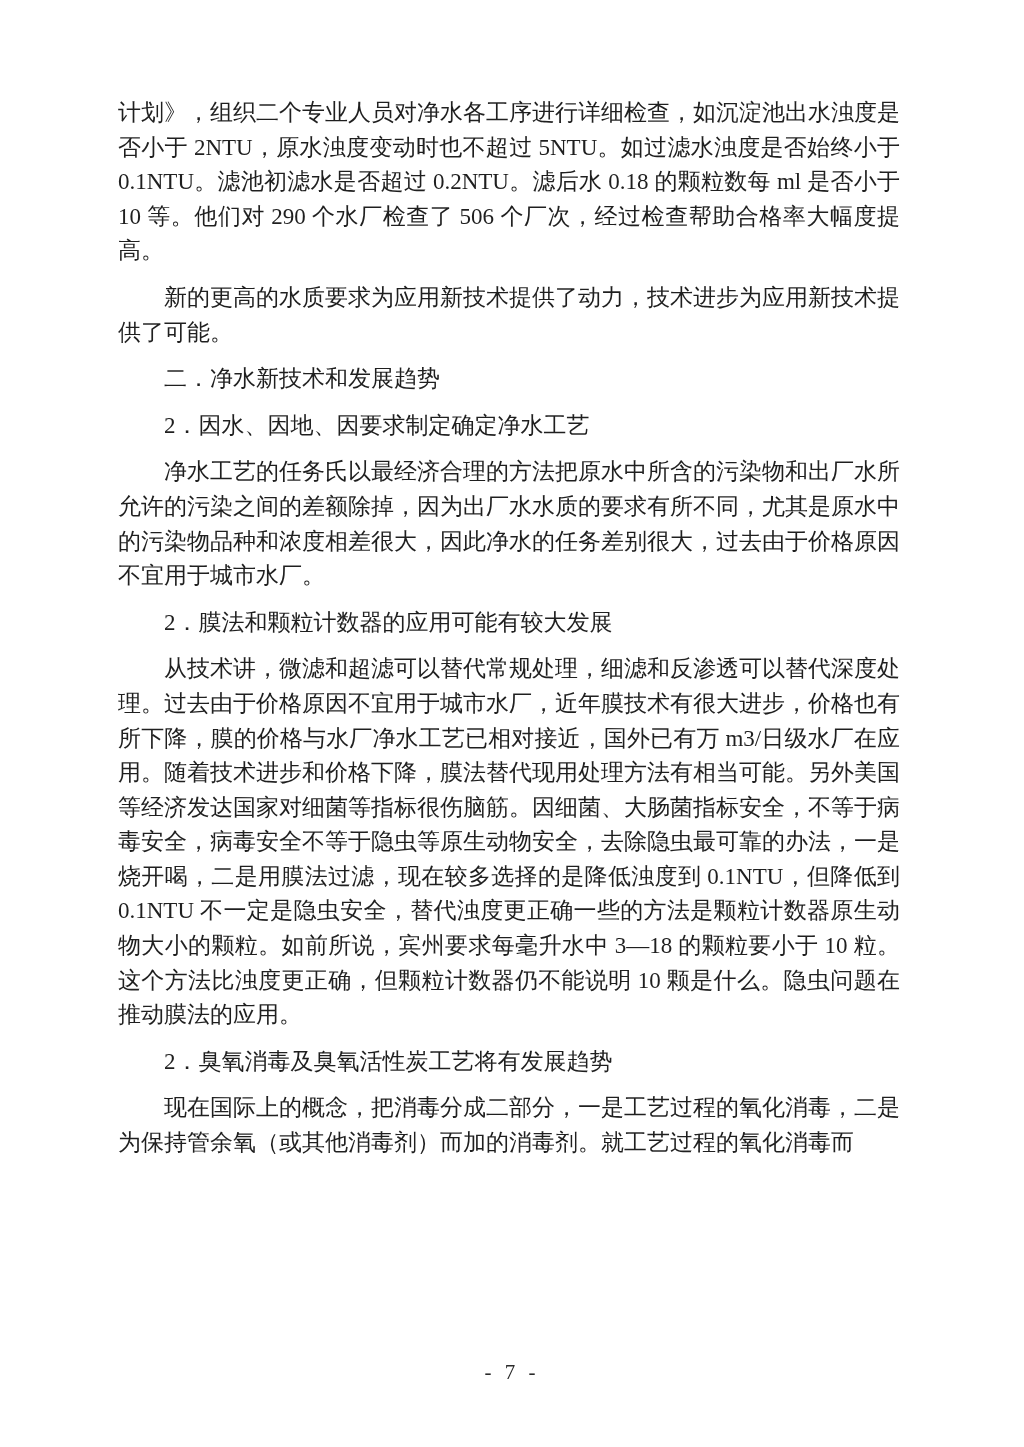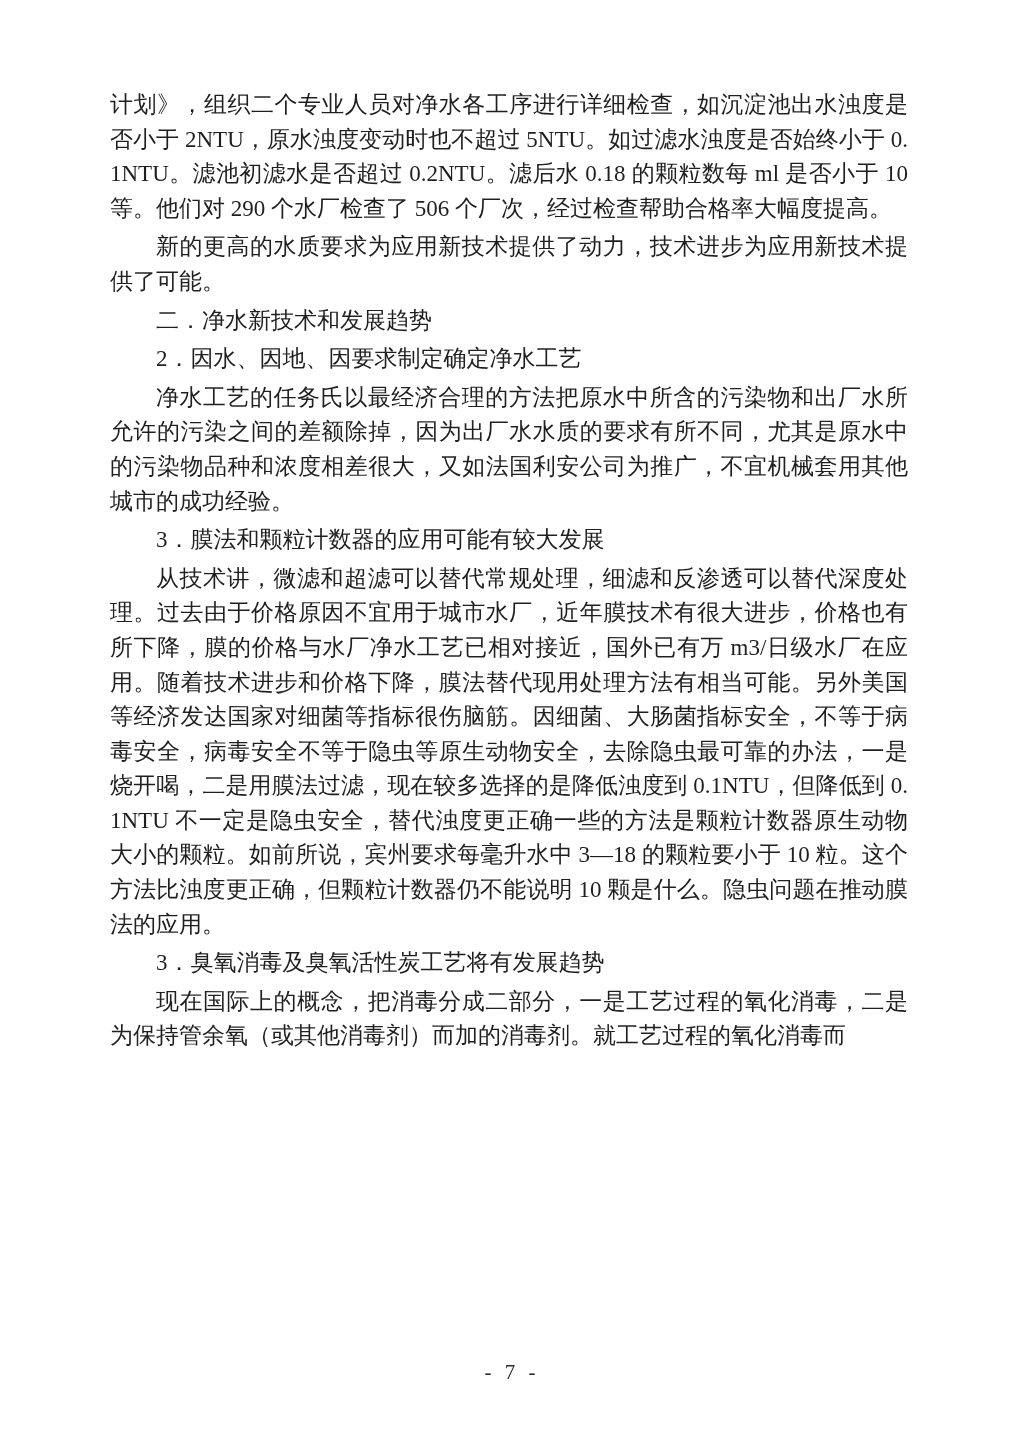--- a/index.html
+++ b/index.html
@@ -21,21 +21,21 @@
     left: 106px;
     top: 84px;
     width: 806px;
     font-size: 23px;
     line-height: 34.6px;
     text-align: justify;
     text-justify: inter-character;
     word-break: break-all;
   }
   .doc-body p {
-    margin: 4px;
+    margin: 12px;
     padding: 0;
   }
   .doc-body p.indent {
     text-indent: 2em;
   }
   .page-footer {
     position: absolute;
     left: 0;
     right: 0;
     top: 1360px;
@@ -47,20 +47,20 @@
 </style>
 </head>
 <body>
 
 <div class="page">
   <div class="doc-body">
       <p>计划》，组织二个专业人员对净水各工序进行详细检查，如沉淀池出水浊度是否小于 2NTU，原水浊度变动时也不超过 5NTU。如过滤水浊度是否始终小于 0.1NTU。滤池初滤水是否超过 0.2NTU。滤后水 0.18 的颗粒数每 ml 是否小于 10 等。他们对 290 个水厂检查了 506 个厂次，经过检查帮助合格率大幅度提高。</p>
       <p class="indent">新的更高的水质要求为应用新技术提供了动力，技术进步为应用新技术提供了可能。</p>
       <p class="indent">二．净水新技术和发展趋势</p>
       <p class="indent">2．因水、因地、因要求制定确定净水工艺</p>
-      <p class="indent">净水工艺的任务氏以最经济合理的方法把原水中所含的污染物和出厂水所允许的污染之间的差额除掉，因为出厂水水质的要求有所不同，尤其是原水中的污染物品种和浓度相差很大，又如法国利安公司为推广，不宜机械套用其他城市的成功经验。</p>
-      <p class="indent">3．膜法和颗粒计数器的应用可能有较大发展</p>
+      <p class="indent">净水工艺的任务氏以最经济合理的方法把原水中所含的污染物和出厂水所允许的污染之间的差额除掉，因为出厂水水质的要求有所不同，尤其是原水中的污染物品种和浓度相差很大，因此净水的任务差别很大，过去由于价格原因不宜用于城市水厂。</p>
+      <p class="indent">2．膜法和颗粒计数器的应用可能有较大发展</p>
       <p class="indent">从技术讲，微滤和超滤可以替代常规处理，细滤和反渗透可以替代深度处理。过去由于价格原因不宜用于城市水厂，近年膜技术有很大进步，价格也有所下降，膜的价格与水厂净水工艺已相对接近，国外已有万 m3/日级水厂在应用。随着技术进步和价格下降，膜法替代现用处理方法有相当可能。另外美国等经济发达国家对细菌等指标很伤脑筋。因细菌、大肠菌指标安全，不等于病毒安全，病毒安全不等于隐虫等原生动物安全，去除隐虫最可靠的办法，一是烧开喝，二是用膜法过滤，现在较多选择的是降低浊度到 0.1NTU，但降低到 0.1NTU 不一定是隐虫安全，替代浊度更正确一些的方法是颗粒计数器原生动物大小的颗粒。如前所说，宾州要求每毫升水中 3—18 的颗粒要小于 10 粒。这个方法比浊度更正确，但颗粒计数器仍不能说明 10 颗是什么。隐虫问题在推动膜法的应用。</p>
-      <p class="indent">3．臭氧消毒及臭氧活性炭工艺将有发展趋势</p>
+      <p class="indent">2．臭氧消毒及臭氧活性炭工艺将有发展趋势</p>
       <p class="indent">现在国际上的概念，把消毒分成二部分，一是工艺过程的氧化消毒，二是为保持管余氧（或其他消毒剂）而加的消毒剂。就工艺过程的氧化消毒而</p>
     </div>
   <div class="page-footer">- 7 -</div>
 </div>
 
 </body></html>

